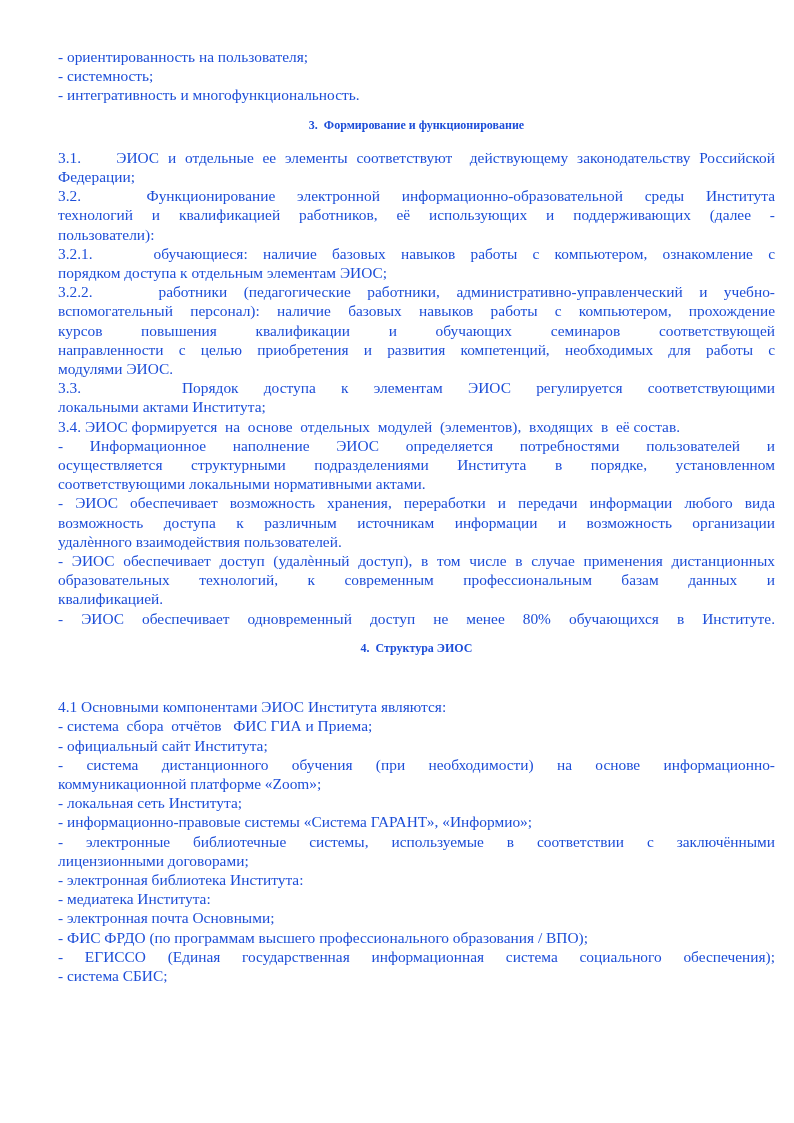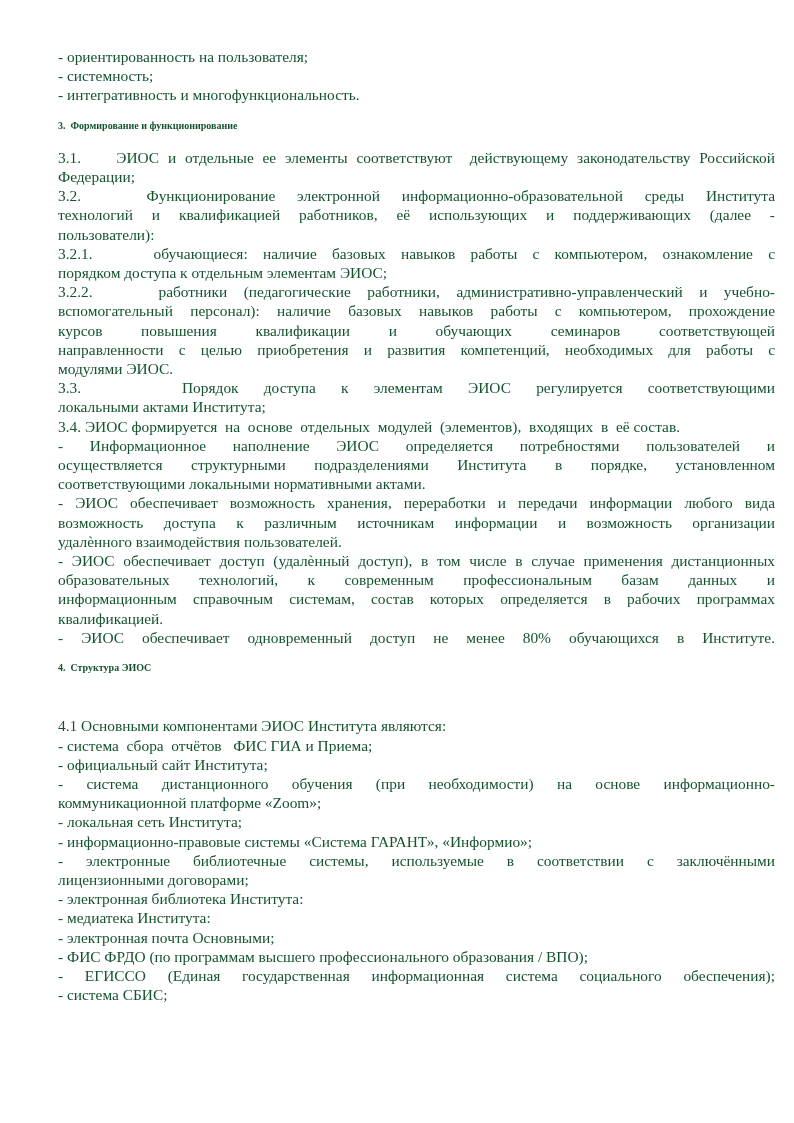--- a/index.html
+++ b/index.html
@@ -7,43 +7,43 @@
     margin: 0;
     padding: 0;
     background: #ffffff;
   }
   .page {
     position: relative;
     width: 794px;
     height: 1022px;
     margin: 0 auto;
     background: #ffffff;
-    color: #14532d;
+    color: #1d4ed8;
     font-family: "Liberation Serif", "DejaVu Serif", serif;
     font-size: 15.4px;
     line-height: 19.2px;
     box-sizing: border-box;
     padding: 47px 19px 0 58px;
     overflow: hidden;
   }
   .content { width: 100%; }
   .par { margin: 0; }
   .jline {
     text-align: justify;
     text-align-last: justify;
     text-justify: inter-word;
     white-space: normal;
   }
   .tail {
     text-align: left;
   }
   .heading {
-    text-align: left;
+    text-align: center;
     font-weight: bold;
-    font-size: 10px;
+    font-size: 12px;
     margin: 11px 0 13px 0;
   }
   .spacer { width: 100%; }
 </style>
 </head>
 <body>
 
 <div class="page">
   <div class="content">
       <div class="par">
@@ -89,21 +89,20 @@
         <div class="tail">соответствующими локальными нормативными актами.</div>
       </div>
       <div class="par">
         <div class="jline">- ЭИОС обеспечивает возможность хранения, переработки и передачи информации любого вида</div>
         <div class="jline">возможность доступа к различным источникам информации и возможность&nbsp;организации</div>
         <div class="tail">удалѐнного взаимодействия пользователей.</div>
       </div>
       <div class="par">
         <div class="jline">- ЭИОС обеспечивает доступ (удалѐнный доступ), в том числе в случае применения дистанционных</div>
         <div class="jline">образовательных технологий, к современным&nbsp;профессиональным базам данных и</div>
-        <div class="jline">информационным справочным системам, состав которых определяется в рабочих программах</div>
         <div class="tail">квалификацией.</div>
       </div>
       <div class="par">
         <div class="jline">- ЭИОС обеспечивает одновременный доступ не менее 80% обучающихся в&nbsp;Институте.</div>
       </div>
       <div class="heading">4.&nbsp; Структура ЭИОС</div>
       <div class="spacer" style="height: 26px;"></div>
       <div class="par">
         <div class="tail">4.1 Основными компонентами ЭИОС Института являются:</div>
       </div>

